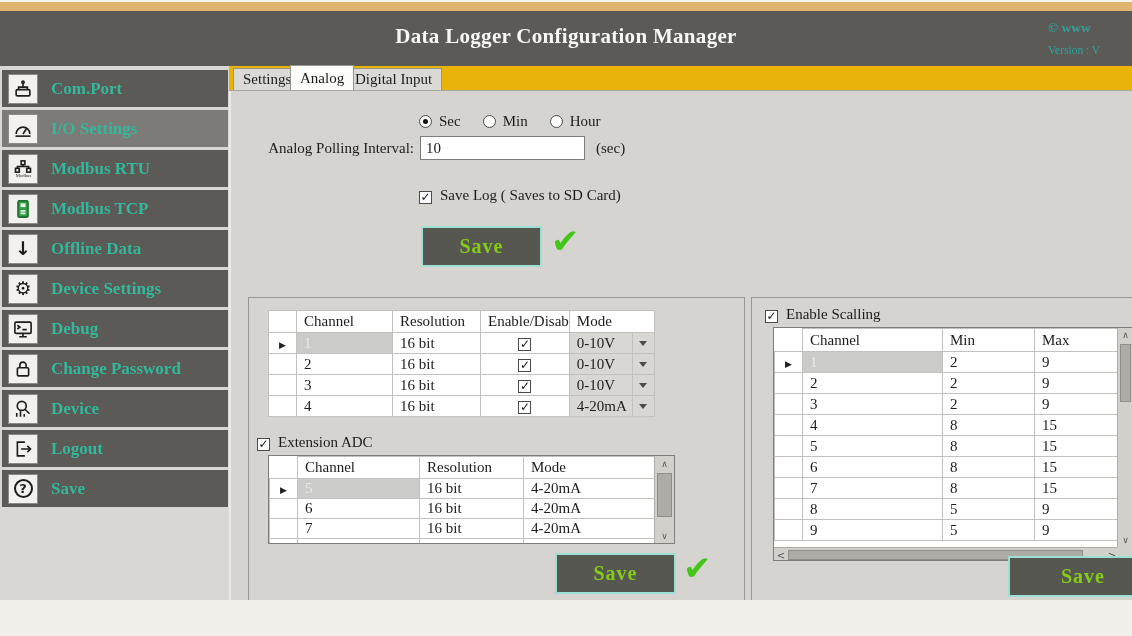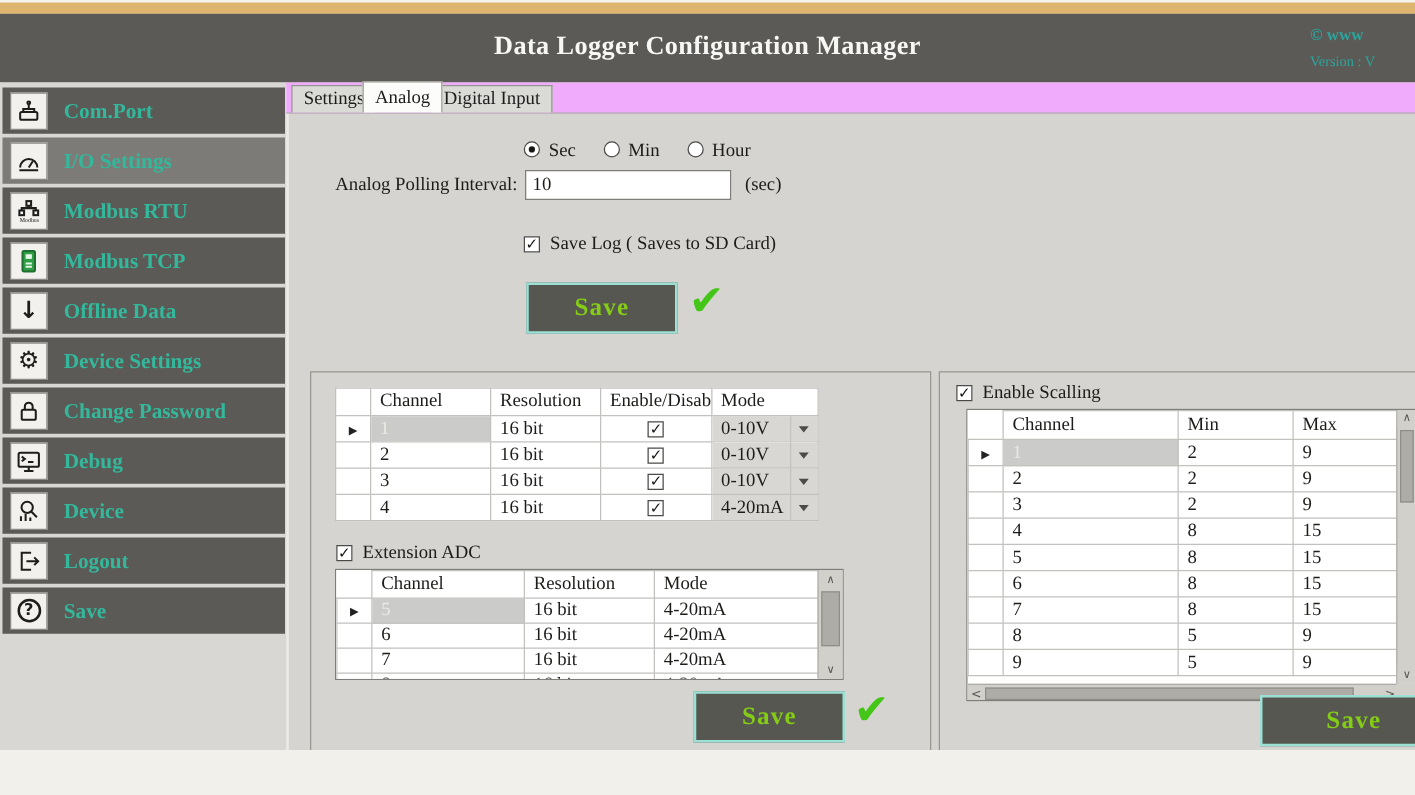--- a/index.html
+++ b/index.html
@@ -23,41 +23,41 @@
   .sitem .ibox { width:30px; height:30px; margin-left:6px; background:#f2f1ee; border:1px solid #8a8a86;
                  display:flex; align-items:center; justify-content:center; flex:0 0 auto; color:#1d1d1b; }
   .sitem .ibox svg { width:20px; height:20px; stroke:#1d1d1b; fill:none; stroke-width:1.3; }
   .gicon { font-family:"DejaVu Sans",sans-serif; font-size:19px; font-weight:bold; line-height:1; }
   .hicon { width:19px; height:19px; border:2.4px solid #1d1d1b; border-radius:50%;
            font-family:"DejaVu Sans",sans-serif; font-size:13px; font-weight:bold;
            display:flex; align-items:center; justify-content:center; }
   .sitem .slbl { margin-left:13px; font-size:17px; font-weight:bold; color:#33b89b; white-space:nowrap; }
 
   
-  .tabstrip { position:absolute; left:229px; top:66px; width:903px; height:25px; background:#f0abfc;
+  .tabstrip { position:absolute; left:229px; top:66px; width:903px; height:25px; background:#eab308;
               border-bottom:1px solid #a8a7a4;padding-left:15px; }
   .tab { position:absolute; bottom:0; height:22px; background:#dadad7; border:1px solid #96958f; border-bottom:none;
          font-size:15px; color:#1c1c1a; display:flex; align-items:center; padding:0 9px; cursor:pointer; }
   .tab.active { height:25px; background:#fcfcfb; z-index:2; }
 
   
   .main { position:absolute; left:229px; top:91px; width:903px; height:545px; background:#d5d4d1;
           border-left:2px solid #eceae6; font-size:15px; color:#1c1c1a; }
 
   .radio-row { position:absolute; left:188px; top:22px; display:flex; gap:22px; align-items:center; }
-  .ritem { display:flex; gap:7px; cursor:pointer; }
+  .ritem { display:flex; align-items:center; gap:7px; cursor:pointer; }
   .radio { width:13px; height:13px; border:1px solid #4a4a48; border-radius:50%; background:#fff; position:relative; }
   .radio.selected::after { content:""; position:absolute; inset:3px; border-radius:50%; background:#161614; }
 
   .poll-label { position:absolute; left:20px; top:49px; width:163px; text-align:right; }
   .poll-input { position:absolute; left:189px; top:45px; width:165px; height:24px; background:#fff;
                 border:1px solid #7d7c78; font-family:inherit; font-size:15px; padding-left:5px; color:#1c1c1a; }
   .poll-unit { position:absolute; left:365px; top:49px; }
 
-  .cbrow { display:flex; align-items:center; gap:8px; cursor:pointer; }
+  .cbrow { display:flex; align-items:flex-end; gap:8px; cursor:pointer; }
   .savelog-row { position:absolute; left:188px; top:96px; }
   .cb { width:13px; height:13px; background:#fff; border:1px solid #4a4a48; display:inline-flex;
         align-items:center; justify-content:center; font-family:"DejaVu Sans",sans-serif;
         font-size:12px; font-weight:bold; color:#111; flex:0 0 auto; }
   .cb.checked::after { content:"✓"; margin-top:-2px; }
 
   .save-btn { position:absolute; width:121px; height:41px; background:#575752; border:2px solid #9be0d3;
               color:#84cc16; font-size:20px; font-weight:bold; font-family:inherit; letter-spacing:1px;
               display:flex; align-items:center; justify-content:center; cursor:pointer; }
   .chk { position:absolute; color:#44c618; font-family:"DejaVu Sans",sans-serif;
@@ -77,21 +77,21 @@
   .tri::after { content:""; }
   .tri.show::after { content:"▶"; font-family:"DejaVu Sans",sans-serif; font-size:9px; color:#222; }
   td.cur { background:#cbcbc9; color:#e9e9e7; }
   .cbc { text-align:center !important; padding:0 !important; }
   .modec { background:#d8d7d4; }
   .ddc { background:#d8d7d4; width:22px; padding:0 !important; }
   .dda { display:block; margin:0 auto; width:0; height:0; border-left:4px solid transparent;
          border-right:4px solid transparent; border-top:5px solid #4c4b48; }
 
   .t1wrap { position:absolute; left:19px; top:12px; }
-  .extrow { position:absolute; left:20px; top:136px; }
+  .extrow { position:absolute; left:8px; top:136px; }
   .t2wrap { position:absolute; left:19px; top:157px; width:407px; height:89px; overflow:hidden;
             border:1px solid #7e7d7a; background:#fff; }
   .t2wrap table { border:none; }
   .save2 { left:306px; top:255px; }
   .chk2 { left:434px; top:253px; }
 
   .scalrow { position:absolute; left:13px; top:8px; }
   .t3wrap { position:absolute; left:21px; top:29px; width:361px; height:234px; border:1px solid #7e7d7a;
             background:#fff; overflow:hidden; }
   .t3wrap table { border:none; }
@@ -181,36 +181,36 @@
     <div class="sitem">
       <span class="ibox">
           <span class="gicon">⚙</span>
         </span>
       <span class="slbl">Device Settings</span>
     </div>
 
     <div class="sitem">
       <span class="ibox">
         <svg viewBox="0 0 16 16">
-            <rect x="3.5" y="7" width="9" height="6.5" rx="1"></rect>
-            <path d="M5.5 7V5a2.5 2.5 0 0 1 5 0v2"></path>
-          </svg>
-      </span>
-      <span class="slbl">Change Password</span>
-    </div>
-
-    <div class="sitem">
-      <span class="ibox">
-        <svg viewBox="0 0 16 16">
             <rect x="1.5" y="2.5" width="13" height="9" rx="1"></rect>
             <path d="M3.5 5l2 1.5-2 1.5M7.5 8.5h3.5"></path>
             <path d="M5 14.2h6M8 11.5v2.7"></path>
           </svg>
       </span>
       <span class="slbl">Debug</span>
+    </div>
+
+    <div class="sitem">
+      <span class="ibox">
+        <svg viewBox="0 0 16 16">
+            <rect x="3.5" y="7" width="9" height="6.5" rx="1"></rect>
+            <path d="M5.5 7V5a2.5 2.5 0 0 1 5 0v2"></path>
+          </svg>
+      </span>
+      <span class="slbl">Change Password</span>
     </div>
 
     <div class="sitem">
       <span class="ibox">
         <svg viewBox="0 0 16 16">
             <circle cx="7" cy="5.5" r="3.6"></circle>
             <path d="M9.6 8.2l3.6 3.6"></path>
             <path d="M3 14.2v-3M6 14.2V9.8M9 14.2v-2.2"></path>
           </svg>
       </span>

